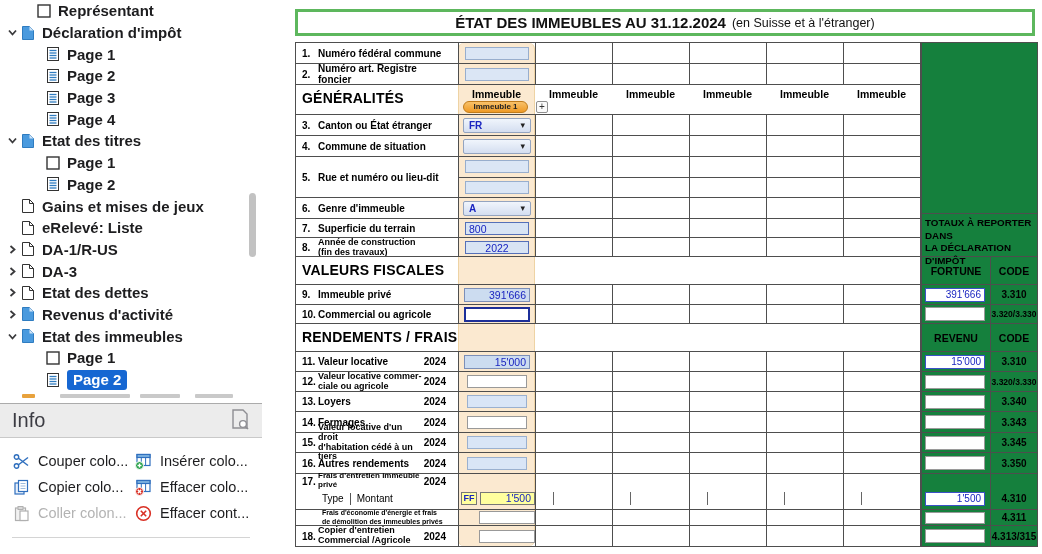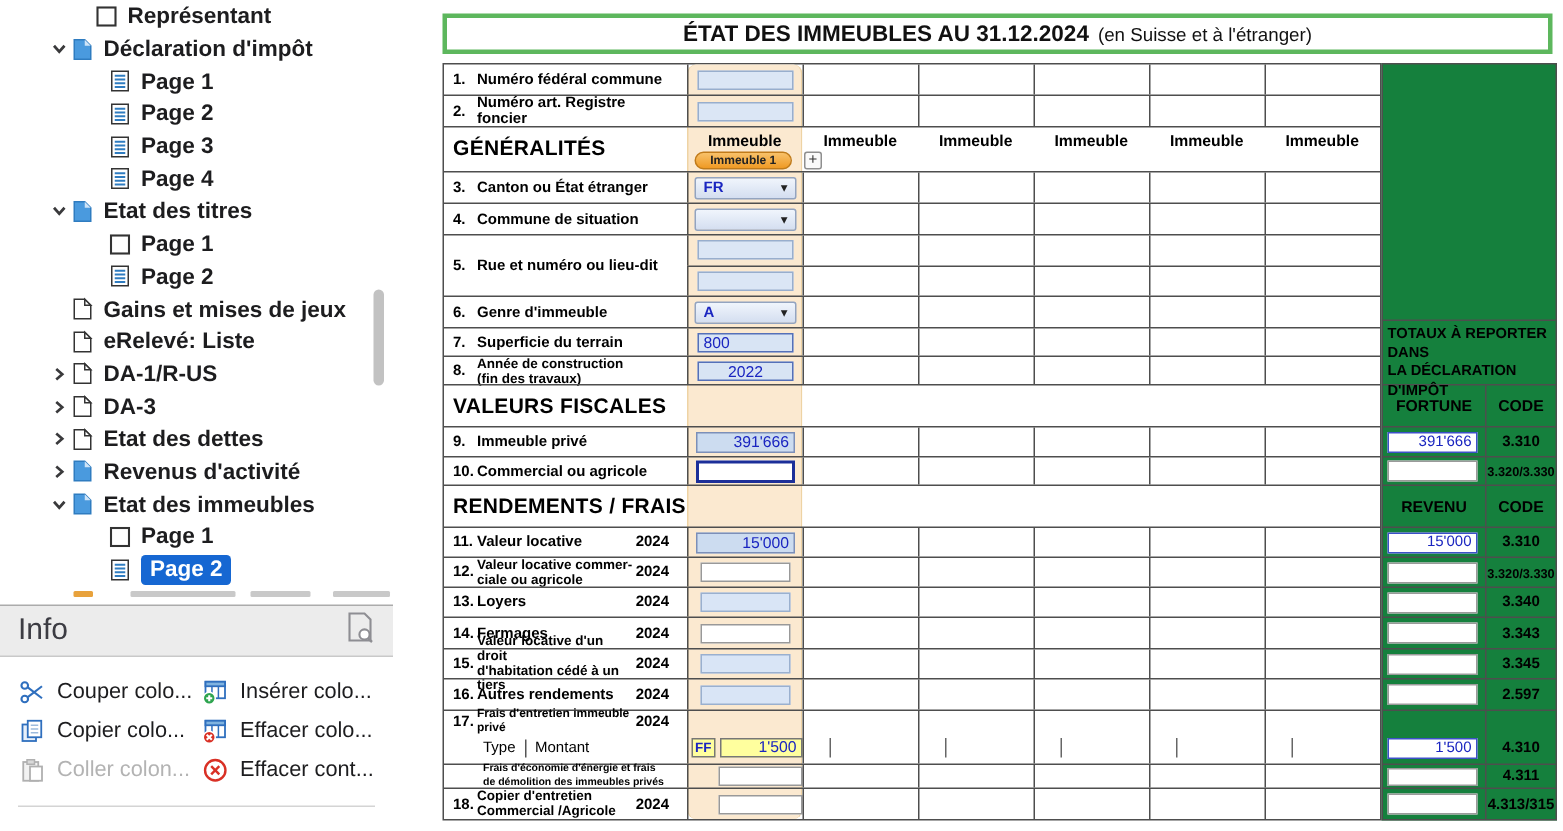--- a/index.html
+++ b/index.html
@@ -1,21 +1,21 @@
 <!DOCTYPE html>
 <html><head>
 <meta charset="utf-8">
 <style>
   * { box-sizing: border-box; margin: 0; padding: 0; }
   html,body { width:1042px; height:554px; background:#fff; overflow:hidden;
               font-family:"Liberation Sans", sans-serif; }
   .canvas { position:relative; width:1042px; height:554px; background:#fff; }
 
   
-  .tree { position:absolute; left:0; top:0; width:262px;padding-left:27px; }
+  .tree { position:absolute; left:0; top:0; width:262px; }
   .t-row { height:21.7px; display:flex; align-items:center; font-size:15px; font-weight:700; color:#1d1d1f; cursor:default; }
   .t-row.root { padding-left:4px; }
   .t-row.child { padding-left:45px; }
   .t-row.rep { padding-left:36px; }
   .chev { width:16px; display:flex; justify-content:center; align-items:center; flex:0 0 16px; }
   .chev.none { visibility:hidden; }
   .t-icon { width:15px; height:16px; display:flex; align-items:center; justify-content:center; flex:0 0 15px; }
   .t-label { margin-left:7px; white-space:nowrap; }
   .t-label.selected { background:#1667d2; color:#fff; padding:1px 6px 2px 6px; border-radius:3px; }
   .t-clip { height:9px; overflow:hidden; position:relative; }
@@ -858,21 +858,21 @@
       <div class="p-row" style="height:20px;">
         <div class="p-fort">
             <div class="tbox empty"></div>
           </div>
         <div class="p-code">3.345</div>
       </div>
       <div class="p-row" style="height:21px;">
         <div class="p-fort">
             <div class="tbox empty"></div>
           </div>
-        <div class="p-code">2.597</div>
+        <div class="p-code">3.350</div>
       </div>
       <div class="p-row" style="height:36px;">
         <div class="p-fort" style="align-items:flex-end;">
             <div class="tbox val bottom-align">1'500</div>
           </div>
         <div class="p-code" style="align-items:flex-end; padding-bottom:5px;">4.310</div>
       </div>
       <div class="p-row" style="height:16px;">
         <div class="p-fort">
             <div class="tbox empty" style="height:12px;"></div>

